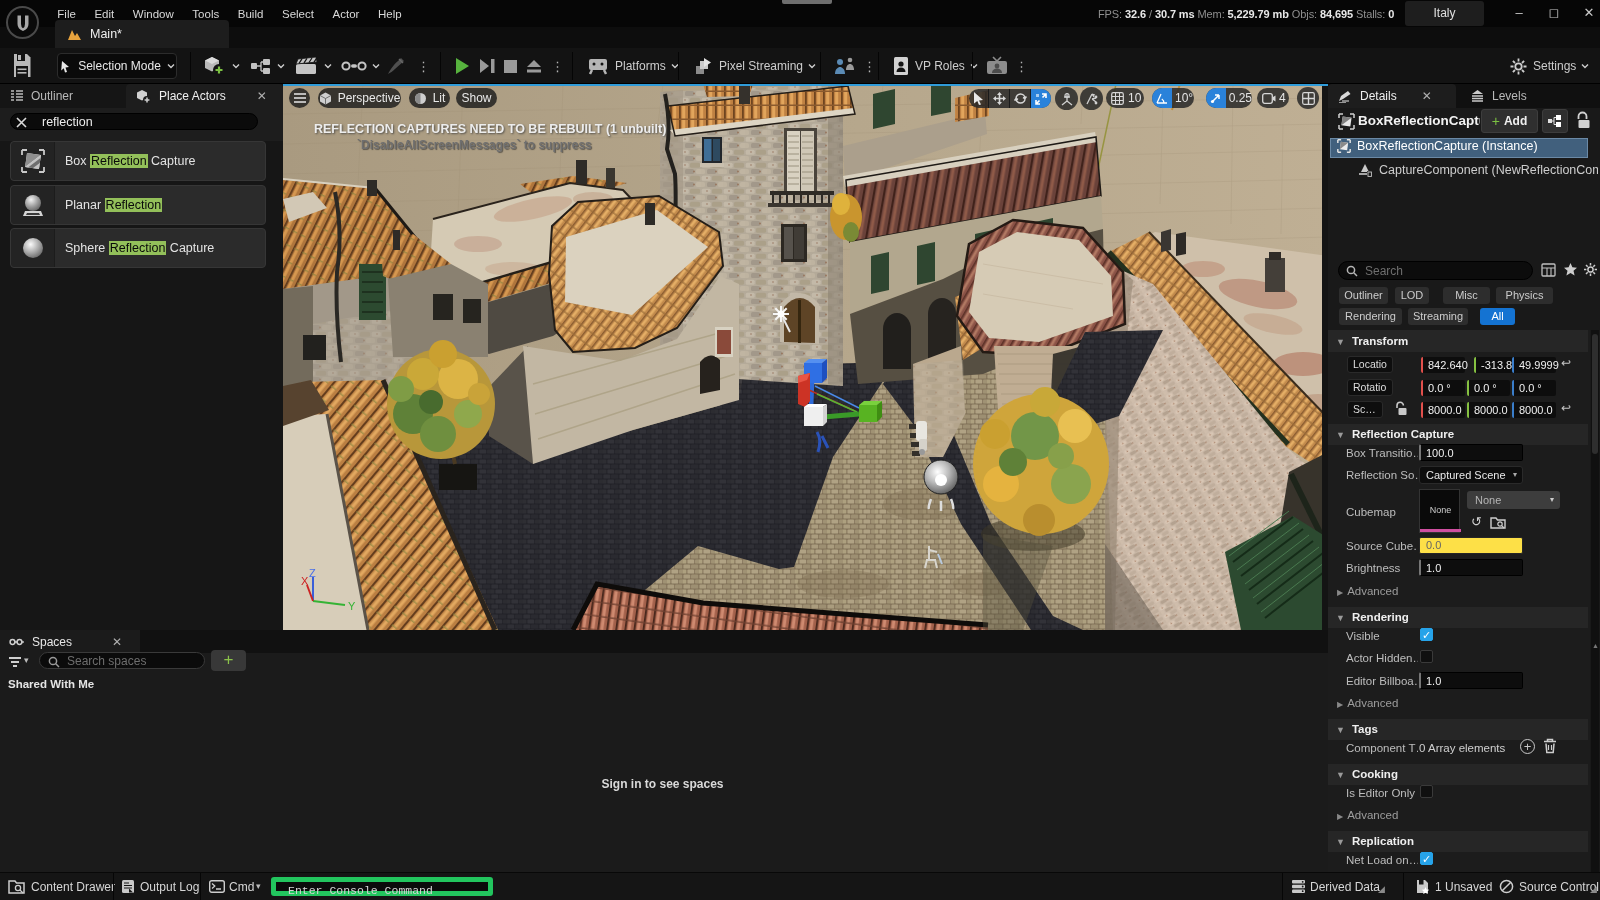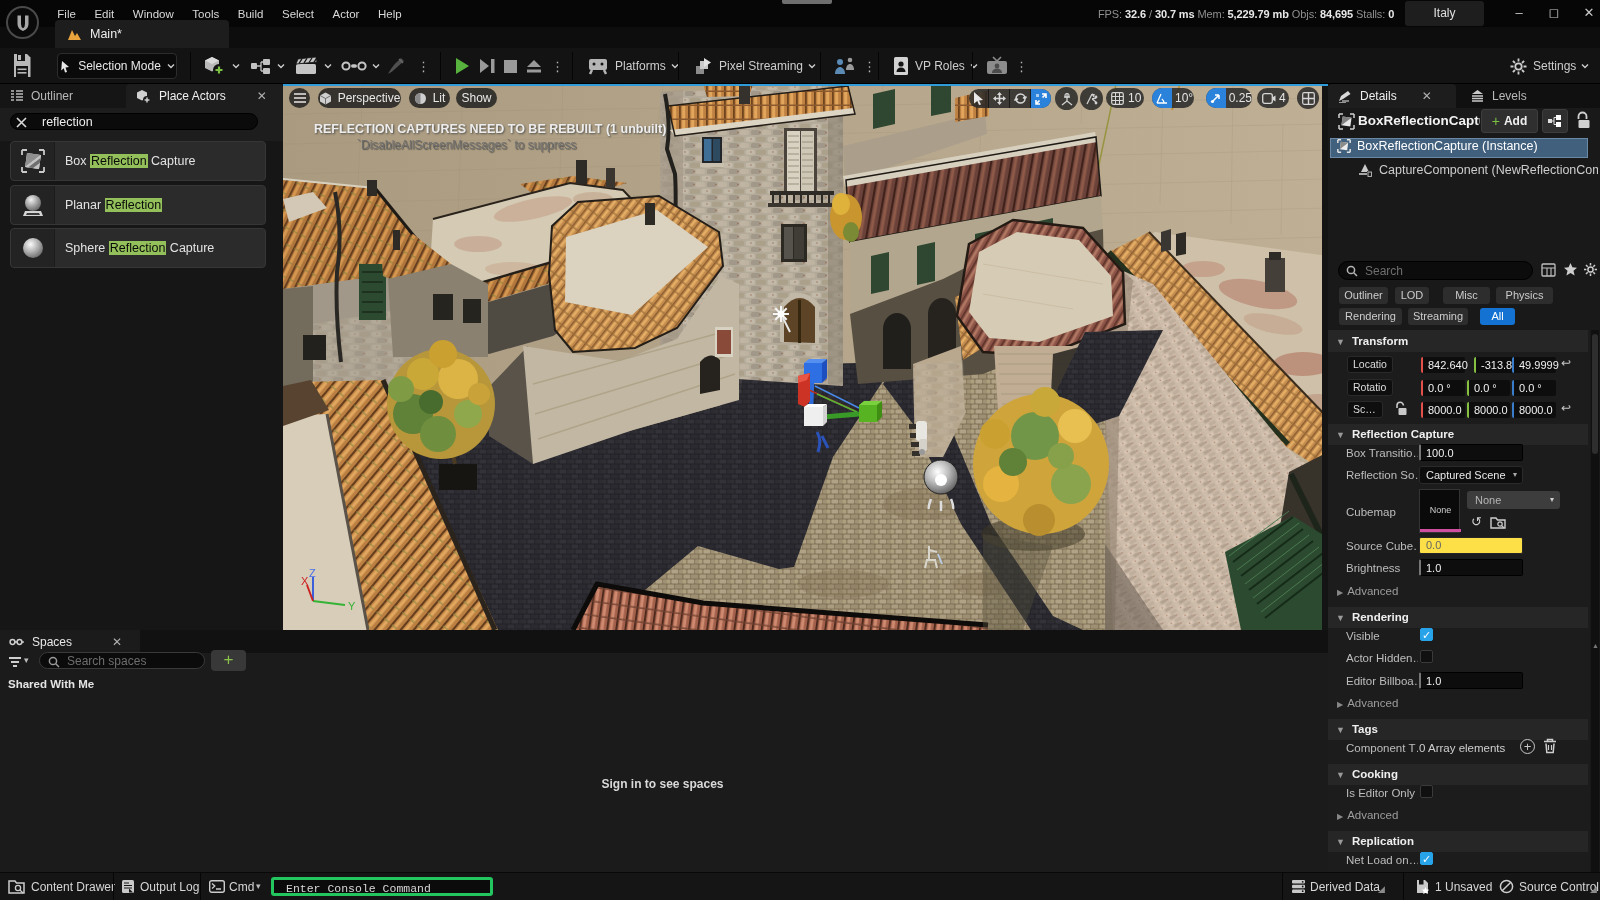--- a/index.html
+++ b/index.html
@@ -39,41 +39,41 @@
 #lp-search { left:10px; top:5px; width:248px; height:17px; background:#0b0b0b; border:1px solid #000; border-radius:9px; color:#e6e6e6; font-size:12px; padding-left:30px; line-height:15px; }
 .lp-item { left:10px; width:256px; height:40px; background:#2b2b2b; border:1px solid #363636; border-radius:4px; display:flex; align-items:center; color:#e3e3e3; font-size:12.5px; }
 .lp-ic { width:44px; height:38px; background:#232323; border-right:1px solid #1c1c1c; border-radius:4px 0 0 4px; display:flex; align-items:center; justify-content:center; }
 .hl { background:#93c05a; color:#0a0a0a; padding:0 1px; }
 
 
 #viewport { left:283px; top:84px; width:1045px; height:546px; background:#b1a288; }
 #vp-blue { left:0; top:0; width:1045px; height:2px; background:#2f9bd8; }
 .vpill { position:absolute; background:rgba(28,28,28,0.82); border-radius:10px; color:#e8e8e8; font-size:12px; display:flex; align-items:center; justify-content:center; gap:6px; height:20px; top:4px; }
 #vp-msg1 { left:31px; top:38px; color:#ededed; font-size:12.5px; font-weight:bold; text-shadow:1px 1px 2px rgba(60,60,60,.8); }
-#vp-msg2 { left:74px; top:54px; color:#6f6f6f; font-size:12px; font-weight:normal; text-shadow:1px 1px 1px rgba(40,40,40,.6); }
+#vp-msg2 { left:74px; top:54px; color:#6f6f6f; font-size:12px; font-weight:bold; text-shadow:1px 1px 1px rgba(40,40,40,.6); }
 
 
 #rightpanel { left:1328px; top:84px; width:272px; height:816px; background:#191919; }
 .rp-row { position:absolute; left:0; width:72px; height:14px; color:#bdbdbd; font-size:11.5px; white-space:nowrap; overflow:hidden; }
 .rp-hdr { position:absolute; left:0; width:260px; background:#262626; color:#efefef; font-weight:bold; font-size:11.5px; }
 .nfield { position:absolute; background:#0d0d0d; border-radius:2px; color:#f0f0f0; font-size:11px; line-height:16px; padding-left:5px; }
 .chip { position:absolute; background:#2d2d2d; border-radius:3px; color:#cccccc; font-size:11px; text-align:center; }
 .cb { position:absolute; width:13px; height:13px; border-radius:2px; background:#101010; border:1px solid #3a3a3a; }
 .cb.on { background:#26a3e9; border-color:#26a3e9; color:#fff; font-size:11px; text-align:center; line-height:13px; }
 
 
 #spaces { left:0; top:630px; width:1328px; height:242px; background:#1b1b1b; }
 #sp-tabbar { left:0; top:0; width:1328px; height:23px; background:#111; }
 #sp-tab { left:0; top:0; width:140px; height:23px; background:#1b1b1b; display:flex; align-items:center; gap:8px; padding-left:9px; color:#e8e8e8; font-size:12px; }
 
 
 #statusbar { left:0; top:872px; width:1600px; height:28px; background:#151515; border-top:1px solid #080808; color:#d6d6d6; font-size:12px; }
 .sb-sep { width:1px; height:28px; background:#060606; }
 #statusbar div { color:#d6d6d6; }
-#console { width:222px; height:19px; background:#0b0b0b; border:3px solid #22c55e; border-radius:3px; color:#5f5f5f; font-family:"Liberation Mono", monospace; font-size:11.5px; padding-left:12px; line-height:18px; }
+#console { width:222px; height:19px; background:#0b0b0b; border:5px solid #22c55e; border-radius:3px; color:#5f5f5f; font-family:"Liberation Mono", monospace; font-size:11.5px; padding-left:12px; line-height:18px; }
 </style>
 </head>
 <body>
 <div id="root">
 
   <div id="titlebar" class="abs"></div>
   <div class="abs" style="left:782px;top:0;width:50px;height:4px;background:#6e6e6e;border-radius:0 0 2px 2px"></div>
   <div id="uelogo" class="abs"></div>
   <svg class="abs" style="left:12px;top:12px;z-index:31" width="22" height="22" viewBox="0 0 22 22">
     <path d="M5.5 3.5 V12 Q5.5 17 11 19 Q16.5 17 16.5 12 V3.5 H13 V12 Q13 15 11 16.2 Q9 15 9 12 V3.5 Z" fill="#a8a8a8"></path>

